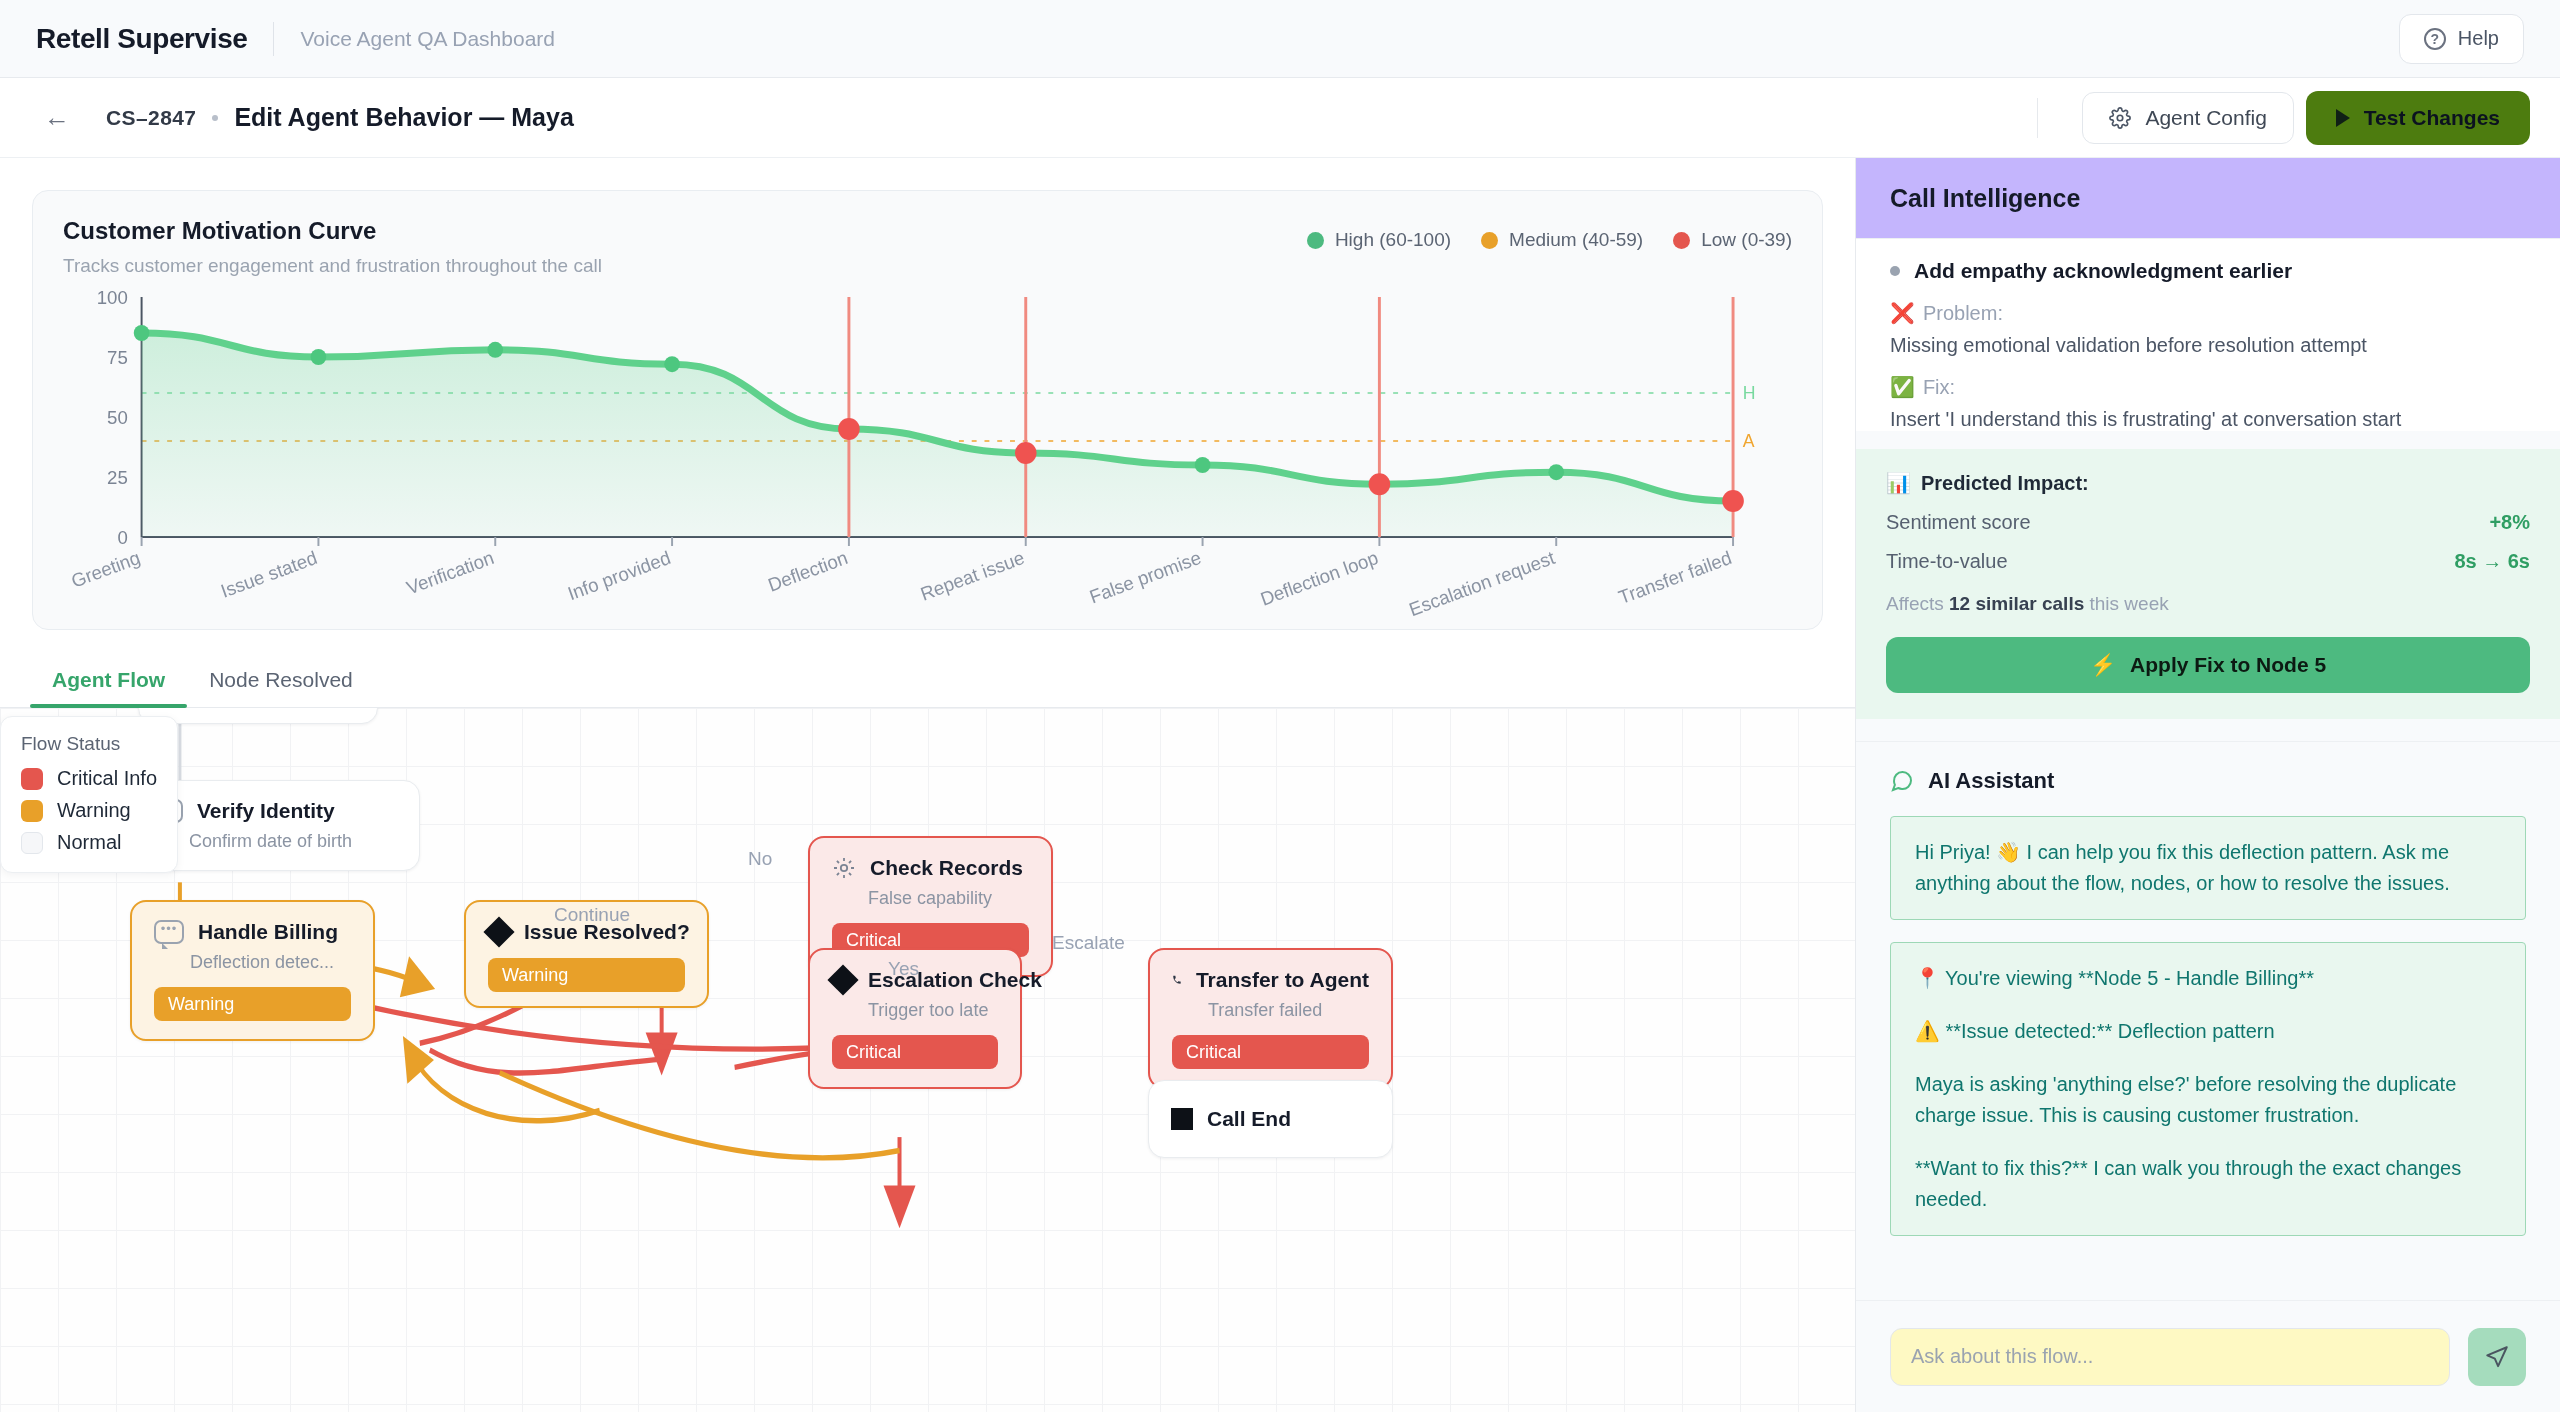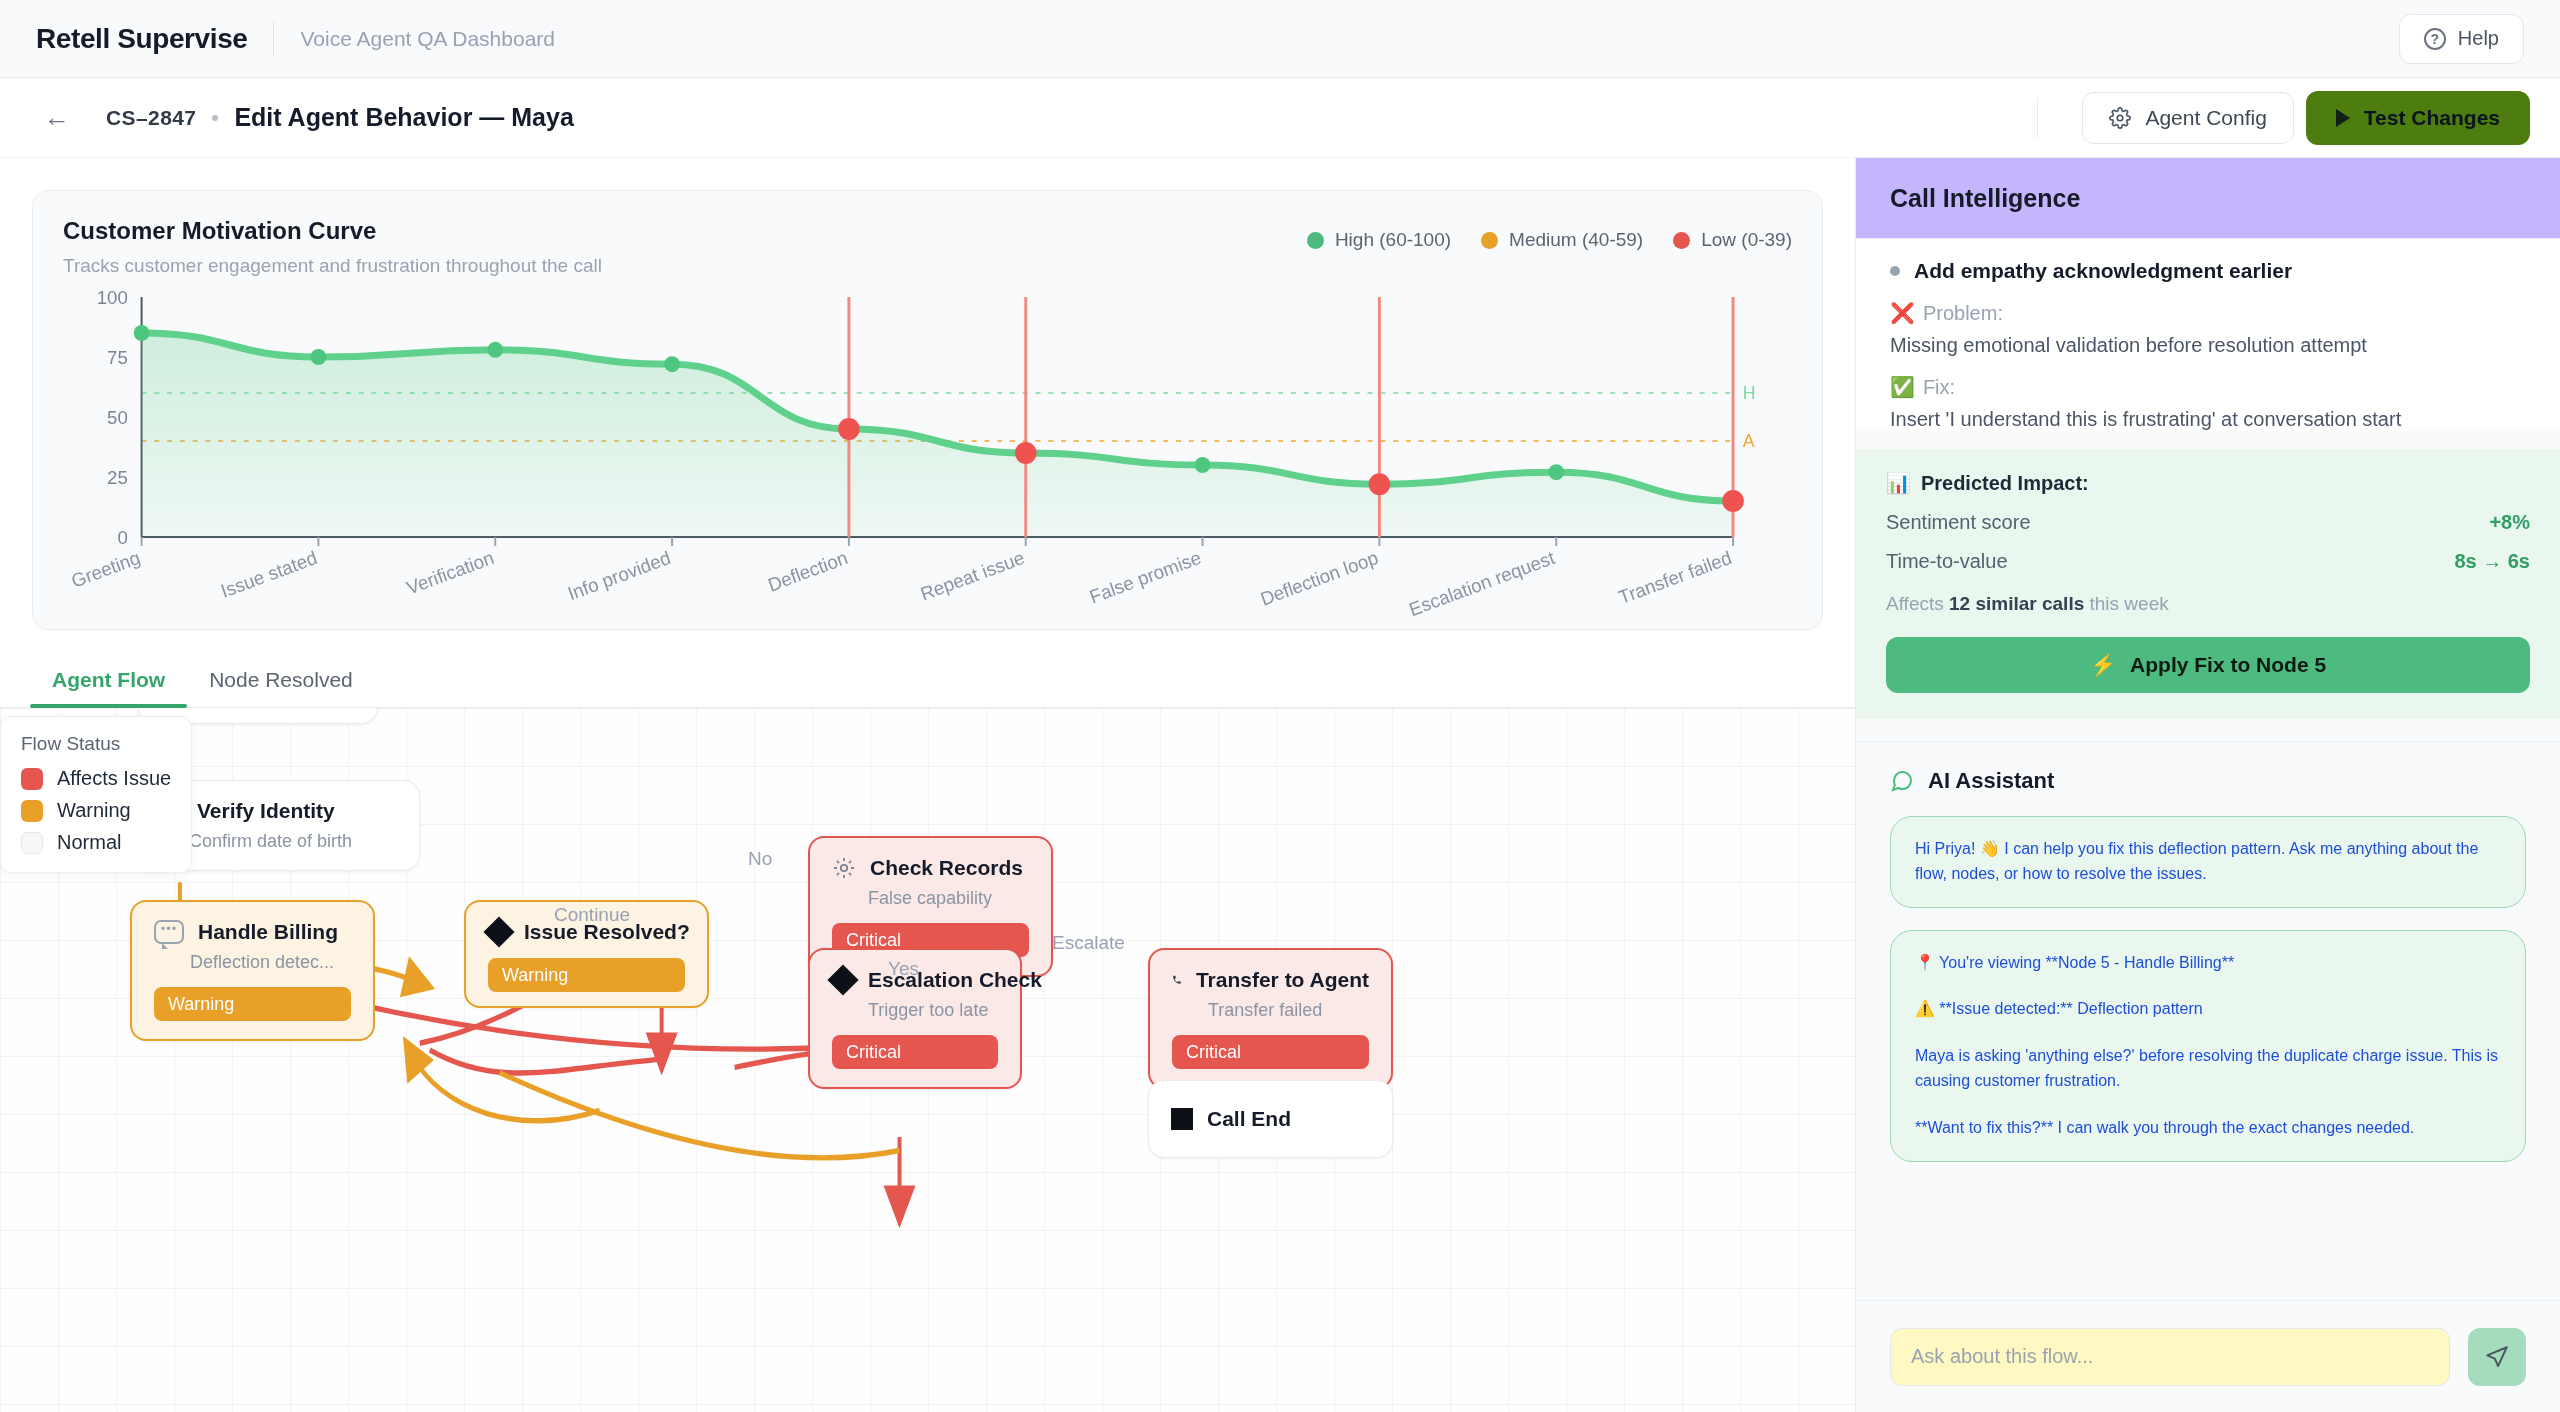--- a/index.html
+++ b/index.html
@@ -197,21 +197,21 @@
     background: #4dba80; color: #0c1a12; font-size: 21px; font-weight: bold;
     display: flex; align-items: center; justify-content: center; gap: 14px;
   }
   .ai-head {
     display: flex; align-items: center; gap: 14px;
     padding: 26px 34px 0 34px; font-size: 22px; font-weight: bold; color: #151b29;
     border-top: 1px solid #edf0f3; margin-top: 22px;
   }
   .chat-bubble {
     margin: 22px 34px 0 34px; background: #e9f7ef; border: 1px solid #9dd8b6;
-    border-radius: 22px; padding: 20px 24px; font-size: 16px; line-height: 1.55; color: #1d4ed8;
+    border-radius: 4px; padding: 20px 24px; font-size: 20px; line-height: 1.55; color: #0f766e;
   }
   .chat-bubble p { margin: 0; }
   .chat-bubble p + p { margin-top: 22px; }
   .composer {
     flex: 0 0 112px; display: flex; align-items: center; gap: 18px;
     padding: 0 34px; border-top: 1px solid #edf0f3;
   }
   .composer input {
     flex: 1; height: 58px; border-radius: 12px; border: 1px solid #e3e7ec;
     background: #fef9c3; padding: 0 20px; font-size: 20px; color: #374151;
@@ -392,21 +392,21 @@
 
           <path d="M500,272 C640,320 780,348 900,330" stroke="#e8a029" stroke-width="4" fill="none"></path>
 
           <path d="M250,200 C480,250 700,262 900,250" stroke="#e4564e" stroke-width="4" fill="none"></path>
         </svg>
 
         <div class="flow-status">
           <div class="fs-title">Flow Status</div>
           <div class="fs-row">
             <span class="fs-sw" style="background:#e4564e"></span>
-            <span>Affects Issue</span>
+            <span>Critical Info</span>
           </div>
           <div class="fs-row">
             <span class="fs-sw" style="background:#e8a029"></span>
             <span>Warning</span>
           </div>
           <div class="fs-row">
             <span class="fs-sw" style="background:#f6f7f9;border:1px solid #e3e7ec"></span>
             <span>Normal</span>
           </div>
         </div>

